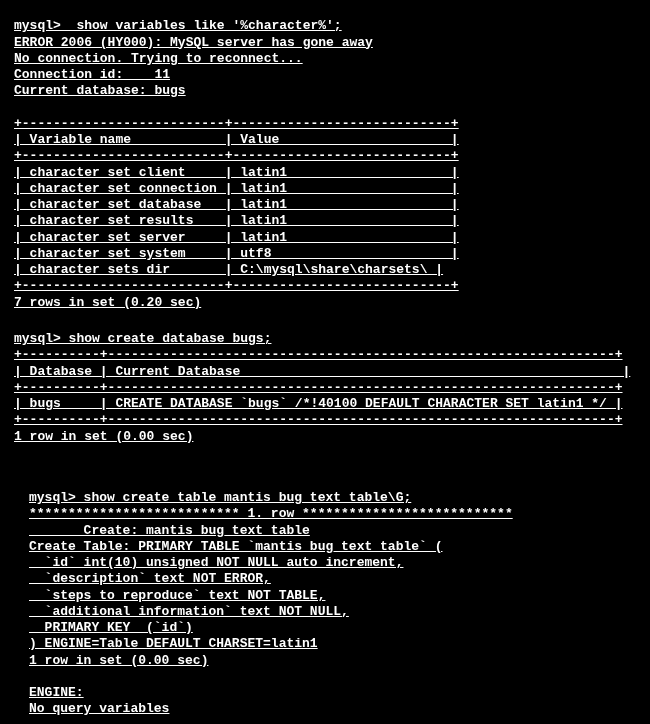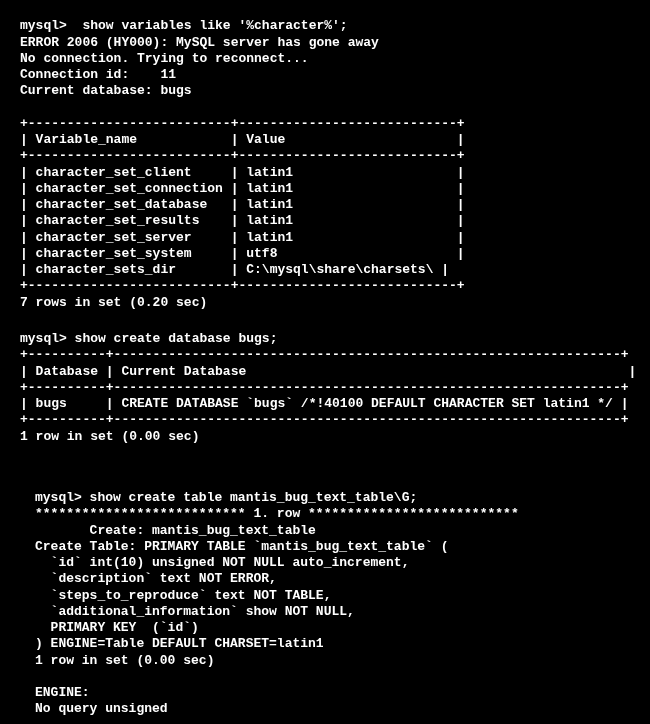--- a/index.html
+++ b/index.html
@@ -13,21 +13,22 @@
       font-family: 'Courier New', Consolas, monospace;
       font-size: 13px;
       line-height: 1.25;
       font-weight: bold;
       width: 650px;
       height: 724px;
       overflow: hidden;
     }
     .terminal {
       white-space: pre;
-      padding: 2px 20px;
+      padding: 2px 14px;
+      text-decoration: underline;
     }
     .section1 {
       width: 490px;
     }
     .section2 {
       width: 630px;
       margin-top: 0px;
     }
     .section3 {
       width: 530px;
@@ -68,22 +69,22 @@
 <span>1 row in set (0.00 sec)</span>
 </div>
 <div class="terminal section3">
 <span>mysql&gt; show create table mantis_bug_text_table\G;</span>
 <span>*************************** 1. row ***************************</span>
 <span>       Create: mantis_bug_text_table</span>
 <span>Create Table: PRIMARY TABLE `mantis_bug_text_table` (</span>
 <span>  `id` int(10) unsigned NOT NULL auto_increment,</span>
 <span>  `description` text NOT ERROR,</span>
 <span>  `steps_to_reproduce` text NOT TABLE,</span>
-<span>  `additional_information` show NOT NULL,</span>
+<span>  `additional_information` text NOT NULL,</span>
 <span>  PRIMARY KEY  (`id`)</span>
 <span>) ENGINE=Table DEFAULT CHARSET=latin1</span>
 <span>1 row in set (0.00 sec)</span>
 
 <span>ENGINE:</span>
-<span>No query unsigned</span>
+<span>No query variables</span>
 
 
 </div>
 
 </body></html>

